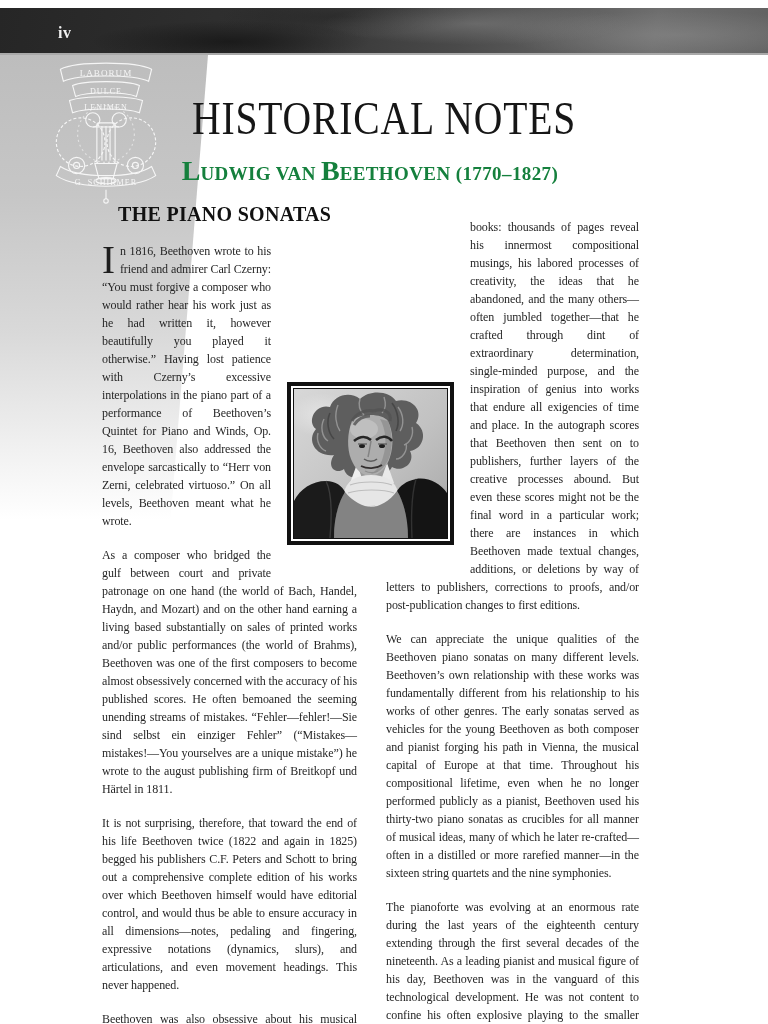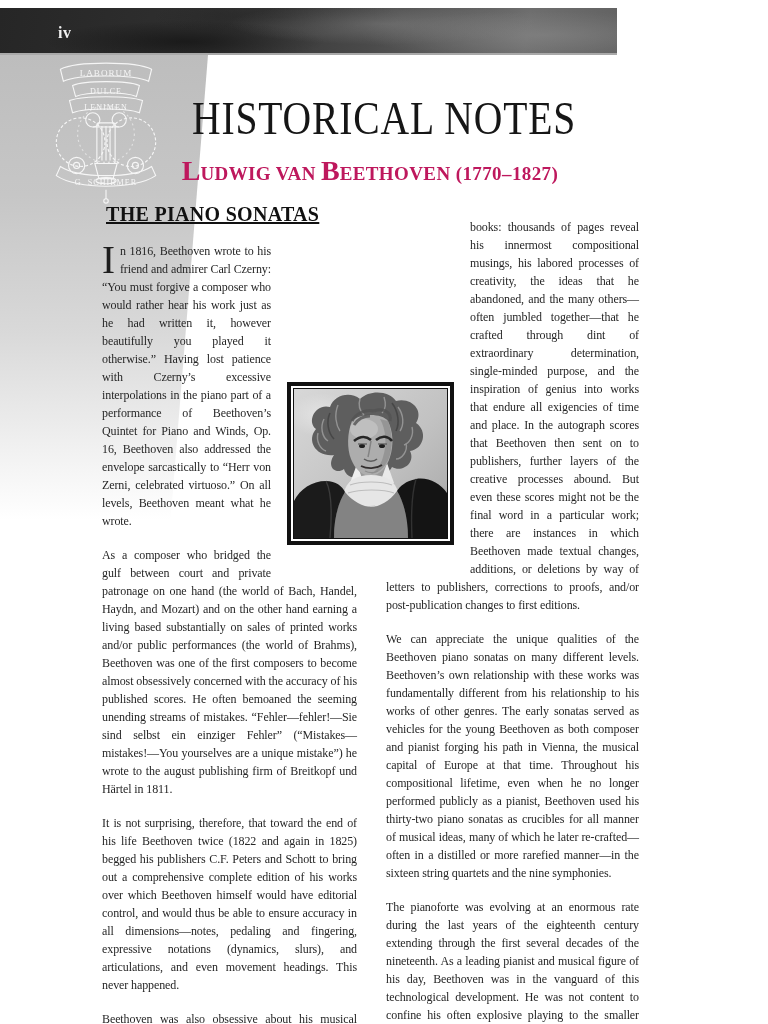--- a/index.html
+++ b/index.html
@@ -5,21 +5,21 @@
   html,body{margin:0;padding:0;}
   body{
     width:768px;height:1024px;background:#ffffff;position:relative;
     font-family:"Liberation Serif","DejaVu Serif",serif;color:#222;
     overflow:hidden;
   }
   .page{position:absolute;inset:0;overflow:hidden;}
 
   
   .top-band{
-    position:absolute;left:0;top:8px;width:617px;height:45px;
+    position:absolute;left:0;top:8px;width:768px;height:45px;
     background:
       radial-gradient(ellipse 220px 30px at 62% 35%, rgba(140,140,140,.45), rgba(0,0,0,0) 70%),
       radial-gradient(ellipse 260px 34px at 88% 60%, rgba(150,150,150,.40), rgba(0,0,0,0) 70%),
       radial-gradient(ellipse 200px 30px at 30% 75%, rgba(10,10,10,.55), rgba(0,0,0,0) 70%),
       radial-gradient(ellipse 180px 26px at 45% 20%, rgba(30,30,30,.5), rgba(0,0,0,0) 70%),
       linear-gradient(100deg,#262626 0%,#303030 35%,#4a4a4a 60%,#6e6e6e 85%,#626262 100%);
     border-bottom:2px solid #a9a9a9;
   }
   .folio{
     position:absolute;left:58px;top:16px;color:#efefef;
@@ -42,36 +42,36 @@
     text-anchor:middle;letter-spacing:1px;
   }
 
   .title{
     position:absolute;left:0;top:92px;width:768px;margin:0;text-align:center;
     font-size:46px;font-weight:normal;color:#161616;letter-spacing:1px;
     transform:scaleX(.86);transform-origin:50% 50%;white-space:nowrap;
   }
   .subtitle{
     position:absolute;left:0;top:155px;width:740px;margin:0;text-align:center;
-    font-weight:bold;color:#be185d;white-space:nowrap;
+    font-weight:bold;color:#15803d;white-space:nowrap;
   }
   .subtitle .big{font-size:28px;}
   .subtitle .sc{font-size:19px;text-transform:uppercase;letter-spacing:.4px;}
 
   .col{
     position:absolute;top:202px;text-align:justify;
     font-size:12px;line-height:18px;color:#262626;letter-spacing:-.1px;
   }
   .col-left{left:102px;width:255px;}
   .col-right{left:386px;width:253px;}
   .col p{margin:16px 0 14px 0;}
   .col p.cont{text-align-last:justify;}
   .section-heading{
-    margin:0 0 8px 4px;font-size:20px;font-weight:bold;color:#111;
-    letter-spacing:.3px;text-align:left;line-height:24px;text-decoration:underline;
+    margin:0 0 8px 16px;font-size:20px;font-weight:bold;color:#111;
+    letter-spacing:.3px;text-align:left;line-height:24px;
   }
   .dropcap{
     float:left;font-size:39px;line-height:32px;padding:2px 5px 0 0;color:#1d1d1d;
   }
   .spacer-l{float:right;width:78px;height:200px;margin:140px 0 0 8px;}
   .spacer-r{float:left;width:76px;height:200px;margin:166px 8px 0 0;}
 
   
   .portrait-frame{
     position:absolute;left:287px;top:382px;width:167px;height:163px;

